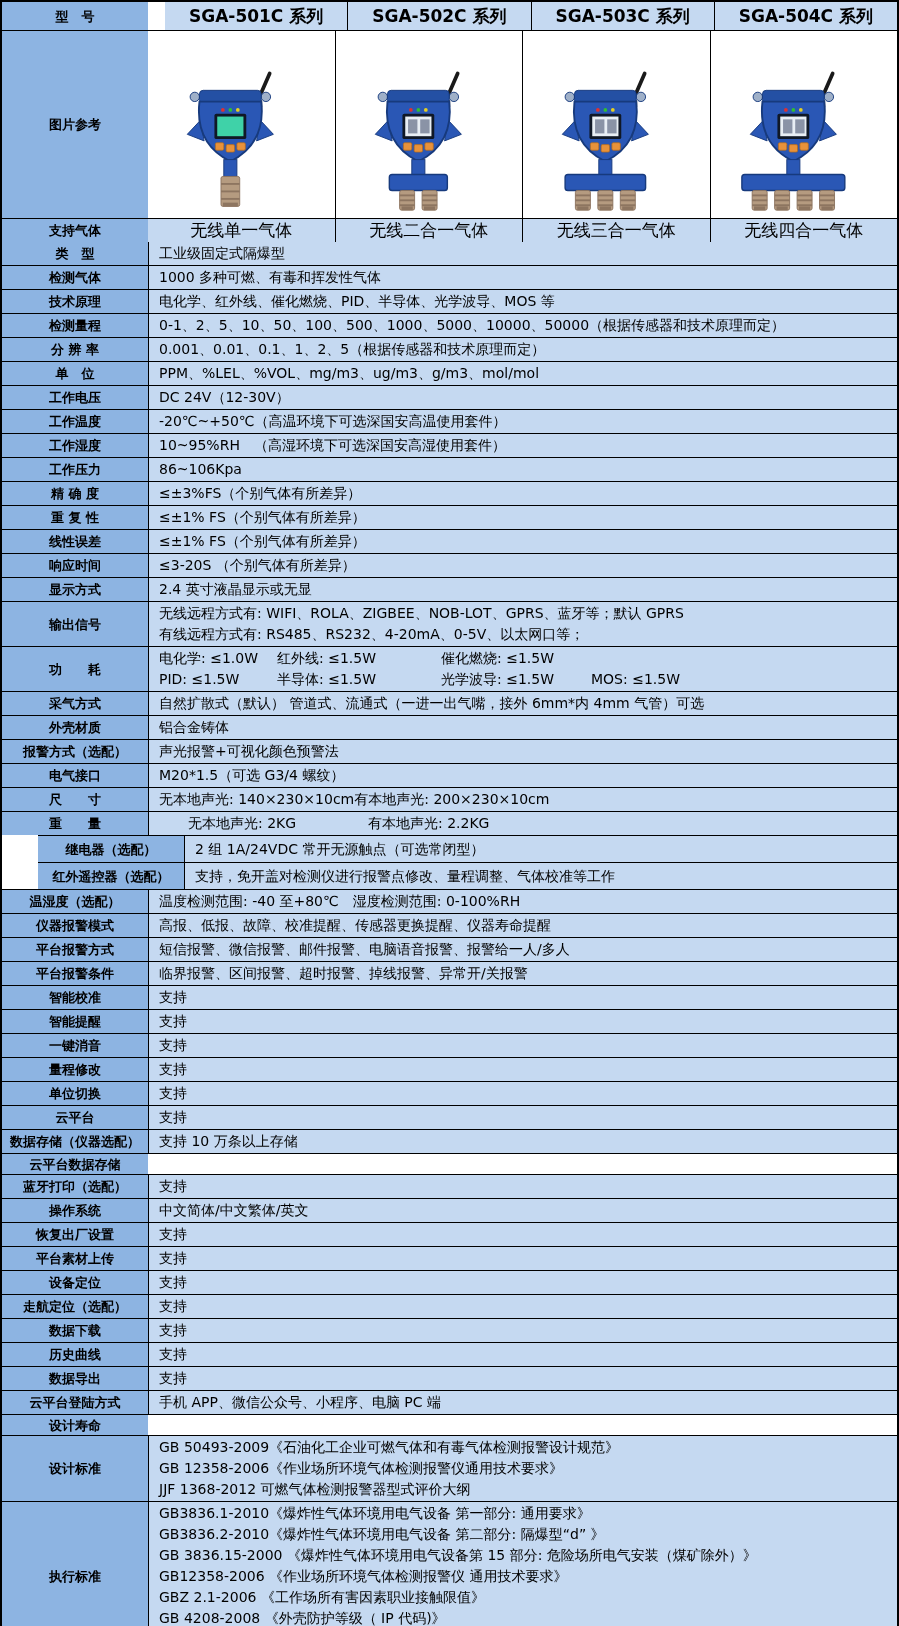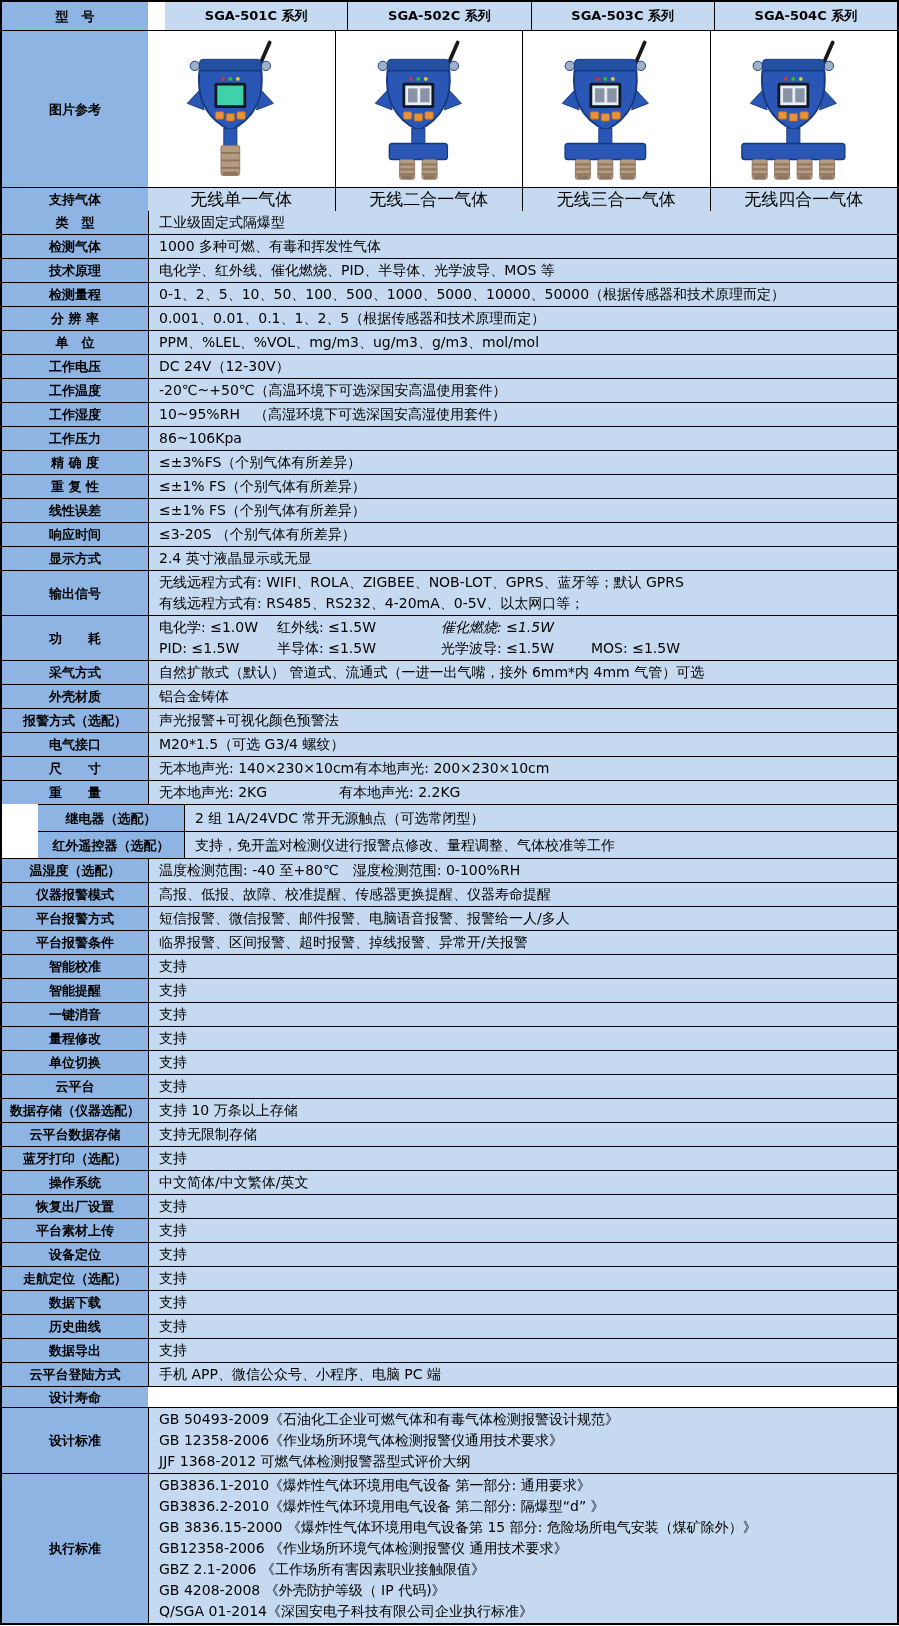--- a/index.html
+++ b/index.html
@@ -15,27 +15,27 @@
   .row{display:flex;border-top:1px solid var(--border);align-items:stretch;}
   .row:first-child{border-top:none;}
   .cell{border-left:1px solid var(--border);}
   .cell:first-child{border-left:none;}
   .label-cell{width:146px;flex:0 0 146px;background:var(--label-bg);
     display:flex;align-items:center;justify-content:center;text-align:center;
     font-weight:bold;font-size:13px;line-height:15px;padding:2px 3px;}
   .value-cell{flex:1;background:var(--value-bg);padding:1px 10px;
     display:flex;flex-direction:column;justify-content:center;font-size:14px;}
   .model-cell{flex:1;background:var(--value-bg);display:flex;align-items:center;
-    justify-content:center;font-weight:bold;font-size:13px;}
+    justify-content:center;font-weight:bold;font-size:17px;}
   .gas-cell{flex:1;background:var(--value-bg);display:flex;align-items:center;
     justify-content:center;font-size:17px;}
   .image-cell{flex:1;background:#fff;display:flex;align-items:flex-end;justify-content:center;padding:4px 0 6px 0;}
   .image-cell svg{height:146px;}
   .row-header{min-height:28px;gap:17px;}
-  .row-image{height:157px;}
+  .row-image{height:188px;}
   .row-std{min-height:21px;}
   .row-tall{min-height:27px;margin-left:36px;}
   .line{line-height:21px;white-space:nowrap;}
   .segline .seg{display:inline-block;}
 </style>
 </head>
 <body>
 
 <div class="spec-table">
   <div class="row row-header">
@@ -289,21 +289,21 @@
         </div>
       </div><div class="row row-std">
         <div class="cell label-cell">输出信号</div>
         <div class="cell value-cell">
           <div class="line">无线远程方式有: WIFI、ROLA、ZIGBEE、NOB-LOT、GPRS、蓝牙等；默认 GPRS</div>
           <div class="line">有线远程方式有: RS485、RS232、4-20mA、0-5V、以太网口等；</div>
         </div>
       </div><div class="row row-std">
         <div class="cell label-cell">功　　耗</div>
         <div class="cell value-cell">
-          <div class="line segline"><span class="seg" style="min-width: 118px;">电化学: ≤1.0W</span><span class="seg" style="min-width: 164px;">红外线: ≤1.5W</span><span class="seg" style="min-width: 150px; font-style: italic;">催化燃烧: ≤1.5W</span></div>
+          <div class="line segline"><span class="seg" style="min-width: 118px;">电化学: ≤1.0W</span><span class="seg" style="min-width: 164px;">红外线: ≤1.5W</span><span class="seg" style="min-width: 150px;">催化燃烧: ≤1.5W</span></div>
           <div class="line segline"><span class="seg" style="min-width: 118px;">PID: ≤1.5W</span><span class="seg" style="min-width: 164px;">半导体: ≤1.5W</span><span class="seg" style="min-width: 150px;">光学波导: ≤1.5W</span><span class="seg">MOS: ≤1.5W</span></div>
         </div>
       </div><div class="row row-std">
         <div class="cell label-cell">采气方式</div>
         <div class="cell value-cell">
           <div class="line">自然扩散式（默认） 管道式、流通式（一进一出气嘴，接外 6mm*内 4mm 气管）可选</div>
         </div>
       </div><div class="row row-std">
         <div class="cell label-cell">外壳材质</div>
         <div class="cell value-cell">
@@ -320,21 +320,21 @@
           <div class="line">M20*1.5（可选 G3/4 螺纹）</div>
         </div>
       </div><div class="row row-std">
         <div class="cell label-cell">尺　　寸</div>
         <div class="cell value-cell">
           <div class="line segline"><span class="seg" style="min-width: 180px;">无本地声光: 140×230×10cm</span><span class="seg">有本地声光: 200×230×10cm</span></div>
         </div>
       </div><div class="row row-std">
         <div class="cell label-cell">重　　量</div>
         <div class="cell value-cell">
-          <div class="line segline"><span class="seg" style="min-width: 180px;">无本地声光: 2KG</span><span class="seg">有本地声光: 2.2KG</span></div>
+          <div class="line segline"><span class="seg" style="min-width: 180px; margin-left: 29px;">无本地声光: 2KG</span><span class="seg">有本地声光: 2.2KG</span></div>
         </div>
       </div><div class="row row-tall">
         <div class="cell label-cell">继电器（选配）</div>
         <div class="cell value-cell">
           <div class="line">2 组 1A/24VDC 常开无源触点（可选常闭型）</div>
         </div>
       </div><div class="row row-tall">
         <div class="cell label-cell">红外遥控器（选配）</div>
         <div class="cell value-cell">
           <div class="line">支持，免开盖对检测仪进行报警点修改、量程调整、气体校准等工作</div>
@@ -389,23 +389,20 @@
         <div class="cell value-cell">
           <div class="line">支持</div>
         </div>
       </div><div class="row row-std">
         <div class="cell label-cell">数据存储（仪器选配）</div>
         <div class="cell value-cell">
           <div class="line">支持 10 万条以上存储</div>
         </div>
       </div><div class="row row-std">
         <div class="cell label-cell">云平台数据存储</div>
-        <div class="cell value-cell">
-          <div class="line">支持无限制存储</div>
-        </div>
       </div><div class="row row-std">
         <div class="cell label-cell">蓝牙打印（选配）</div>
         <div class="cell value-cell">
           <div class="line">支持</div>
         </div>
       </div><div class="row row-std">
         <div class="cell label-cell">操作系统</div>
         <div class="cell value-cell">
           <div class="line">中文简体/中文繁体/英文</div>
         </div>

